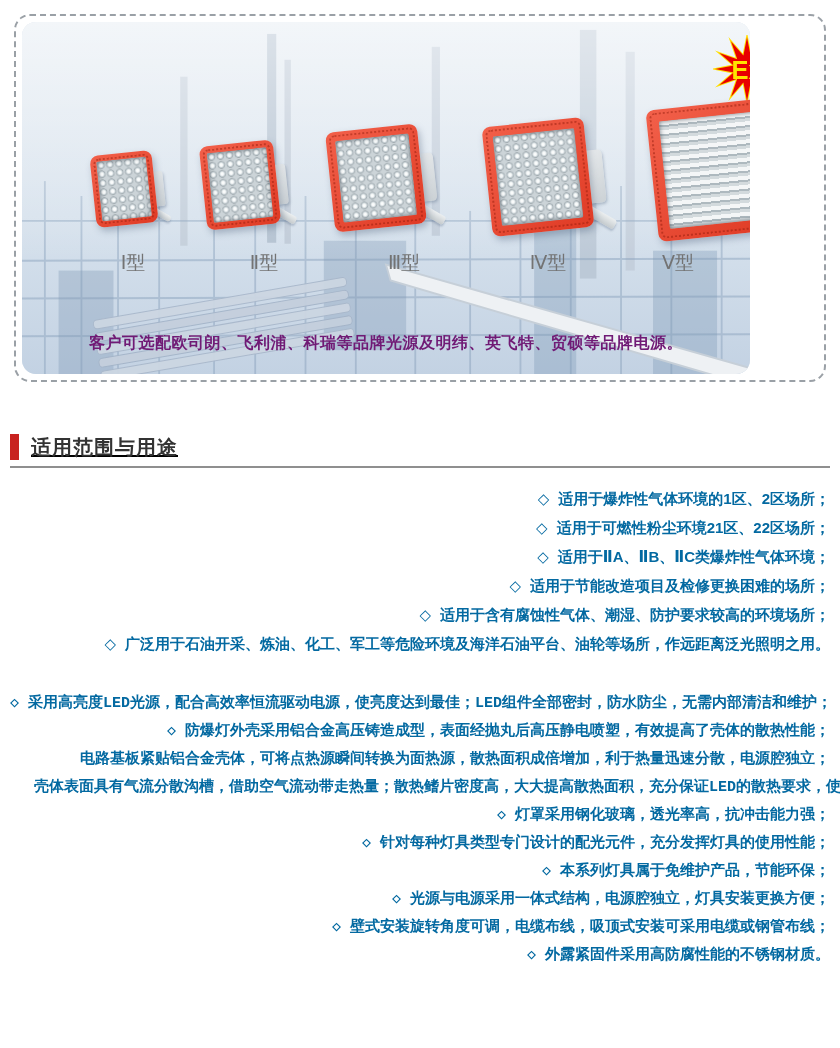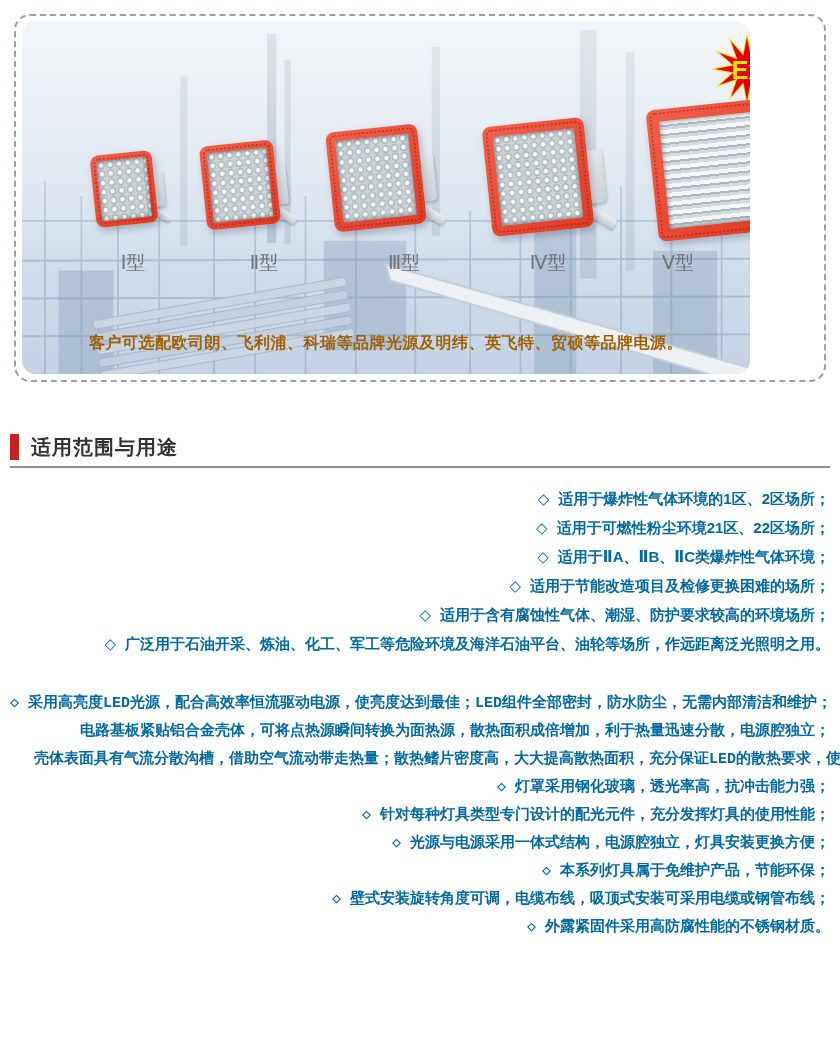--- a/index.html
+++ b/index.html
@@ -54,30 +54,30 @@
   }
   .led-strips{
     background-image:repeating-linear-gradient(180deg,#f4f6f7 0 4px,#aeb9bf 4px 6px,#d3dadd 6px 9px);
   }
   .model-label{
     position:absolute;top:228px;transform:translateX(-50%);
     font-size:19px;font-weight:normal;color:#737373;white-space:nowrap;
   }
   .hero-caption{
     position:absolute;left:0;right:0;top:311px;text-align:center;
-    font-size:16px;font-weight:bold;color:#a16207;letter-spacing:.5px;white-space:nowrap;
+    font-size:16px;font-weight:bold;color:#701a75;letter-spacing:.5px;white-space:nowrap;
   }
   
   .content{padding:0 10px;}
   .sec{margin:0;}
   .sec.first{margin-top:52px;}
   .sec.second{margin-top:32px;}
   .sec-head{
     display:flex;gap:12px;
-    border-bottom:2px solid #8f8f8f;padding-bottom:6px;
+    border-bottom:2px solid #8f8f8f;padding-bottom:6px;text-decoration:underline;
   }
   .bar{width:9px;height:26px;background:#c8221f;flex:0 0 auto;}
   .sec-title{font-size:20px;font-weight:bold;color:#333;letter-spacing:1px;line-height:26px;}
   ul.sec-list{list-style:none;margin:16px 0 0 0;padding:0;}
   .sec.second ul.sec-list{margin-top:21px;}
   .li{
     white-space:nowrap;color:#0369a1;font-weight:600;font-size:15px;line-height:29px;text-align:right;
   }
   .sec.second .li{line-height:28px;font-family:Liberation Mono, monospace;}
   .li .dia{margin-right:9px;font-weight:600;}
@@ -216,23 +216,24 @@
         <li class="li"><span class="dia">◇</span><span>适用于可燃性粉尘环境21区、22区场所；</span></li>
         <li class="li"><span class="dia">◇</span><span>适用于ⅡA、ⅡB、ⅡC类爆炸性气体环境；</span></li>
         <li class="li"><span class="dia">◇</span><span>适用于节能改造项目及检修更换困难的场所；</span></li>
         <li class="li"><span class="dia">◇</span><span>适用于含有腐蚀性气体、潮湿、防护要求较高的环境场所；</span></li>
         <li class="li"><span class="dia">◇</span><span>广泛用于石油开采、炼油、化工、军工等危险环境及海洋石油平台、油轮等场所，作远距离泛光照明之用。</span></li>
       </ul>
     </section>
     <section class="sec second">
       <ul class="sec-list">
         <li class="li"><span class="dia">◇</span><span>采用高亮度LED光源，配合高效率恒流驱动电源，使亮度达到最佳；LED组件全部密封，防水防尘，无需内部清洁和维护；</span></li>
+        <li class="li"><span class="dia">◇</span><span>防爆灯外壳采用铝合金高压铸造成型，表面经抛丸后高压静电喷塑，有效提高了壳体的散热性能；</span></li>
         <li class="li cont"><span>电路基板紧贴铝合金壳体，可将点热源瞬间转换为面热源，散热面积成倍增加，利于热量迅速分散，电源腔独立；</span></li>
         <li class="li cont"><span>壳体表面具有气流分散沟槽，借助空气流动带走热量；散热鳍片密度高，大大提高散热面积，充分保证LED的散热要求，使用寿命更长。</span></li>
         <li class="li"><span class="dia">◇</span><span>灯罩采用钢化玻璃，透光率高，抗冲击能力强；</span></li>
         <li class="li"><span class="dia">◇</span><span>针对每种灯具类型专门设计的配光元件，充分发挥灯具的使用性能；</span></li>
+        <li class="li"><span class="dia">◇</span><span>本系列灯具属于免维护产品，节能环保；</span></li>
         <li class="li"><span class="dia">◇</span><span>光源与电源采用一体式结构，电源腔独立，灯具安装更换方便；</span></li>
-        <li class="li"><span class="dia">◇</span><span>本系列灯具属于免维护产品，节能环保；</span></li>
         <li class="li"><span class="dia">◇</span><span>壁式安装旋转角度可调，电缆布线，吸顶式安装可采用电缆或钢管布线；</span></li>
         <li class="li"><span class="dia">◇</span><span>外露紧固件采用高防腐性能的不锈钢材质。</span></li>
       </ul>
     </section>
   </div>
 
 </body></html>

